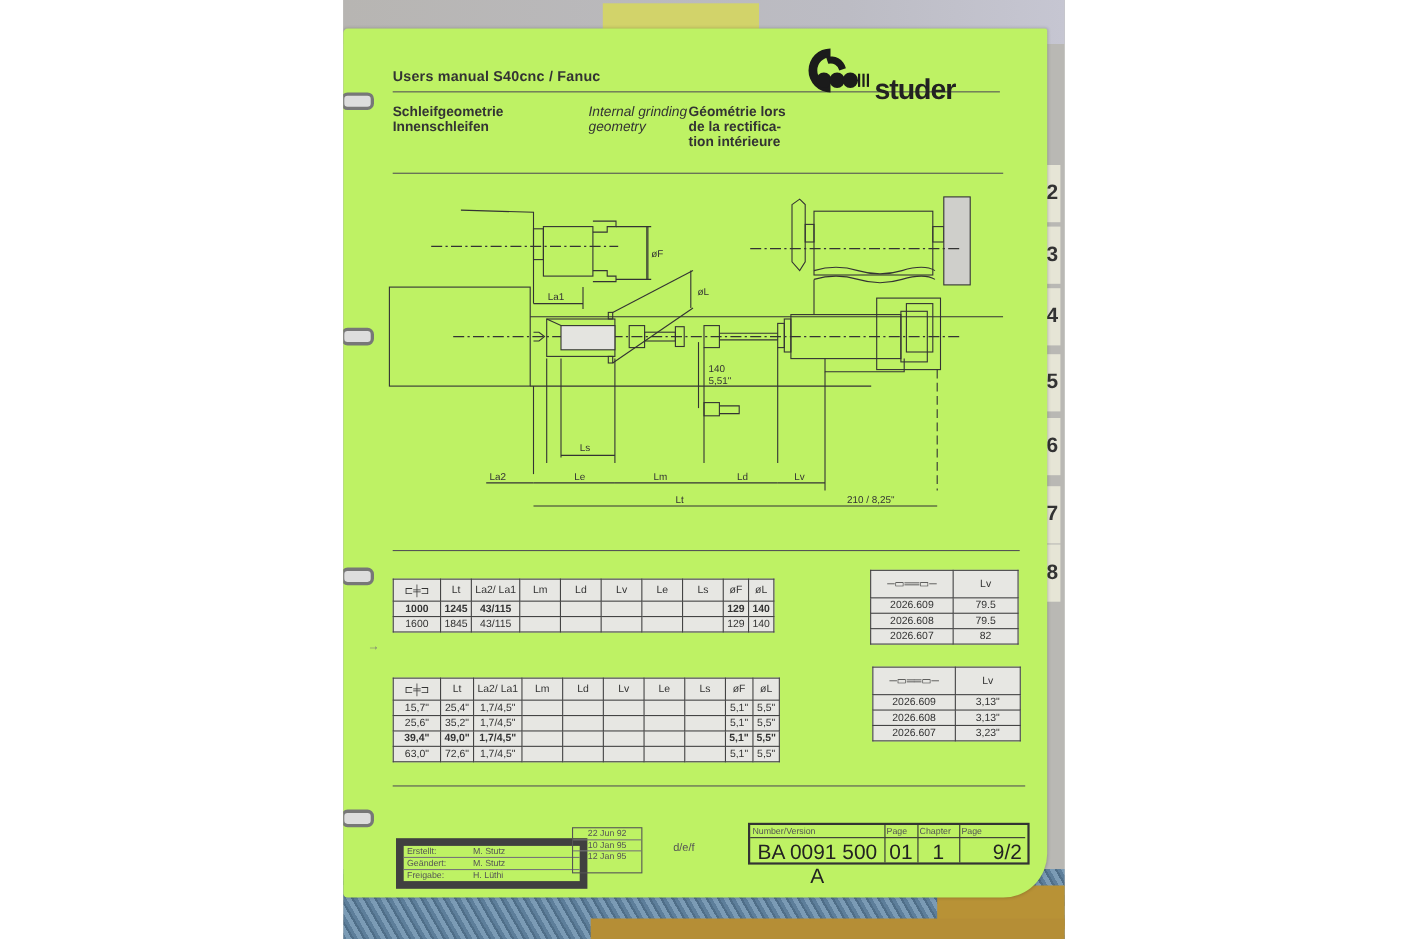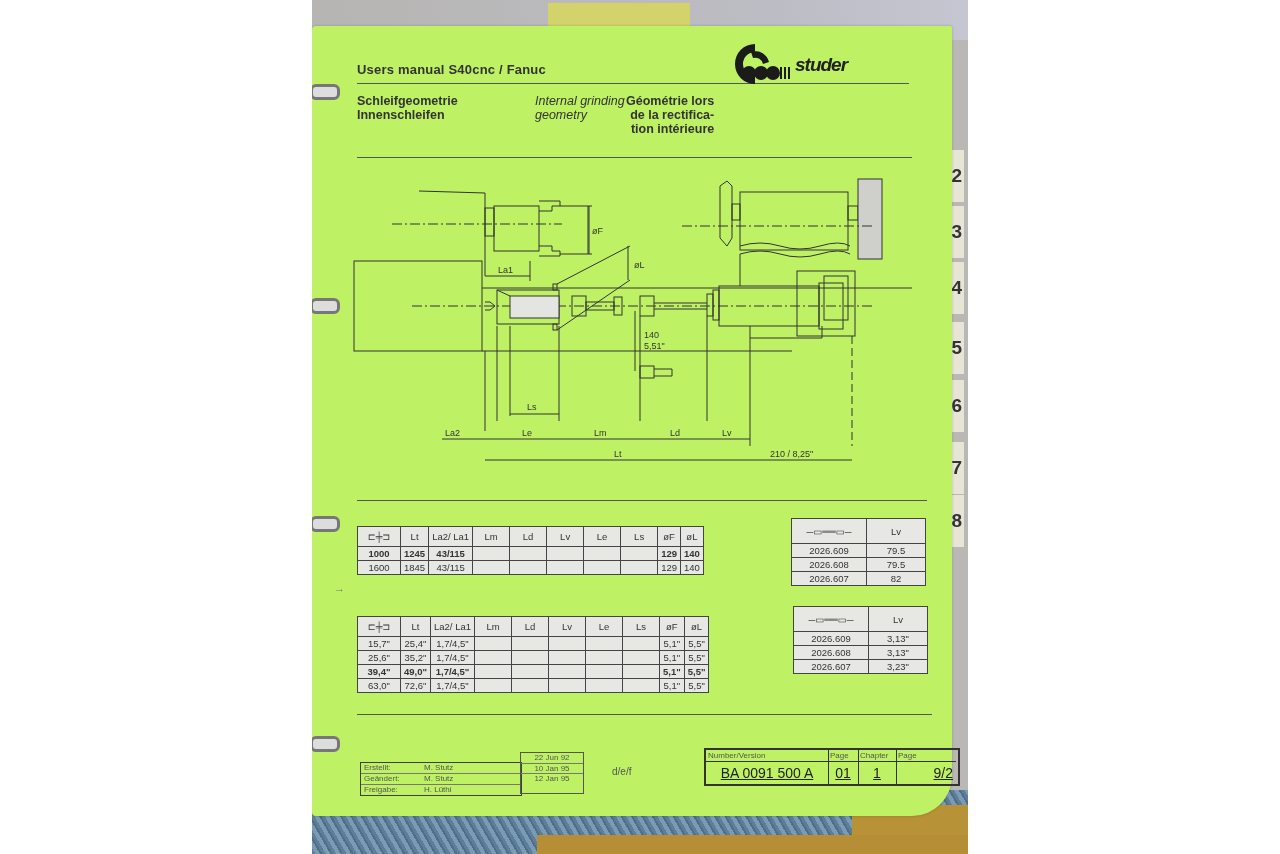--- a/index.html
+++ b/index.html
@@ -10,47 +10,47 @@
   .bg-bottom{position:absolute;left:0;top:790px;width:656px;height:64px;background:repeating-linear-gradient(60deg,#5d7e9a 0 3px,#7b9bb5 3px 7px,#4f6e88 7px 9px);}
   .bg-wood{position:absolute;left:225px;top:835px;width:431px;height:19px;background:#b58e36;}
   .bg-wood2{position:absolute;left:540px;top:805px;width:116px;height:40px;background:#b89236;}
   .tabs{position:absolute;left:618px;top:150px;width:38px;height:500px;}
   .tab{position:absolute;left:4px;width:30px;height:52px;background:#e6e5d6;border-left:1px solid #cfcfc4;font-weight:bold;font-size:19px;color:#333;text-align:right;padding-right:2px;box-sizing:border-box;line-height:52px;}
   .page{position:absolute;left:0;top:26px;width:640px;height:790px;background:#bef264;border-radius:4px 2px 40px 4px;box-shadow:0 0 3px rgba(0,0,0,.2);}
   .ring{position:absolute;left:-2px;width:24px;height:10px;border:3px solid #777;border-radius:6px;background:#ddd;}
   .hdr-title{position:absolute;left:45px;top:36px;font-size:13px;font-weight:bold;color:#333;letter-spacing:.2px;}
   .hdr-rule{position:absolute;left:45px;top:57px;width:552px;height:1px;background:#555;}
   .logo{position:absolute;left:413px;top:14px;width:190px;height:48px;}
-  .logo-text{position:absolute;left:70px;top:14px;font-size:19px;font-weight:bold;font-style:italic;color:#222;letter-spacing:-1px;}
+  .logo-text{position:absolute;left:70px;top:26px;font-size:26px;font-weight:bold;color:#222;letter-spacing:-1px;}
   .sub{position:absolute;top:68px;font-size:12.5px;color:#333;line-height:14px;}
   .sub.de{left:45px;font-weight:bold;}
   .sub.en{left:182px;font-style:italic;margin-left:41px;}
-  .sub.fr{left:314px;font-weight:bold;text-align:right;}
+  .sub.fr{left:314px;font-weight:bold;}
   .rule1{position:absolute;left:45px;top:131px;width:555px;height:1px;background:#555;}
   .drawing{position:absolute;left:40px;top:150px;width:560px;height:290px;}
   .dim{font-size:9px;fill:#333;font-family:"Liberation Sans",sans-serif;}
   .rule2{position:absolute;left:45px;top:474px;width:570px;height:1px;background:#555;}
   table.t{position:absolute;border-collapse:collapse;font-size:9.5px;color:#333;background:#e7e7e3;}
   table.t td,table.t th{border:1px solid #444;height:13px;padding:0 3px;font-weight:normal;text-align:center;}
   table.t th{height:19px;}
   table.t .b td{font-weight:bold;}
   .c-main{width:36px;}
   .arrow-mark{position:absolute;left:22px;top:556px;font-size:11px;color:#777;}
   .rule3{position:absolute;left:45px;top:688px;width:575px;height:1px;background:#555;}
   .footer{position:absolute;left:48px;top:722px;width:575px;height:48px;font-size:8px;color:#555;}
-  .f-left{position:absolute;left:0;top:14px;width:160px;height:32px;border:1px solid #404040;}
+  .f-left{position:absolute;left:0;top:14px;width:160px;height:32px;border:7px solid #404040;}
   .f-row{height:10px;line-height:10px;border-bottom:1px solid #777;display:flex;}
   .f-row span{display:inline-block;}
   .f-dates{position:absolute;left:160px;top:4px;width:62px;height:40px;border:1px solid #555;}
   .f-date{height:9.5px;line-height:10px;border-bottom:1px solid #777;text-align:center;}
   .f-lang{position:absolute;left:252px;top:18px;font-size:10px;}
-  .f-box{position:absolute;left:320px;top:0;width:252px;height:34px;border:2px solid #333;margin-left:24px;}
+  .f-box{position:absolute;left:320px;top:0;width:252px;height:34px;border:2px solid #333;}
   .f-cell{position:absolute;top:0;height:34px;border-right:1px solid #333;}
   .f-lbl{font-size:8px;padding:1px 2px;border-bottom:1px solid #333;height:9px;line-height:9px;}
-  .f-val{font-size:14px;color:#222;padding:3px 3px;text-align:center;text-decoration:underline;}
+  .f-val{font-size:19px;color:#222;padding:3px 3px;text-align:center;}
 </style>
 </head>
 <body>
 
 <div class="photo">
   <div class="bg-top"></div>
   <div class="sticky"></div>
   <div class="bg-bottom"></div>
   <div class="bg-wood2"></div>
   <div class="bg-wood"></div>

